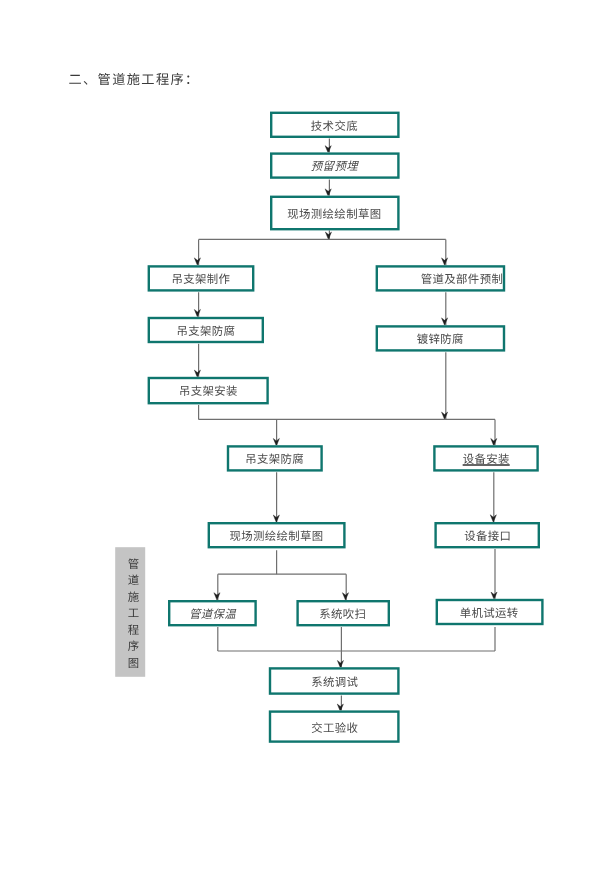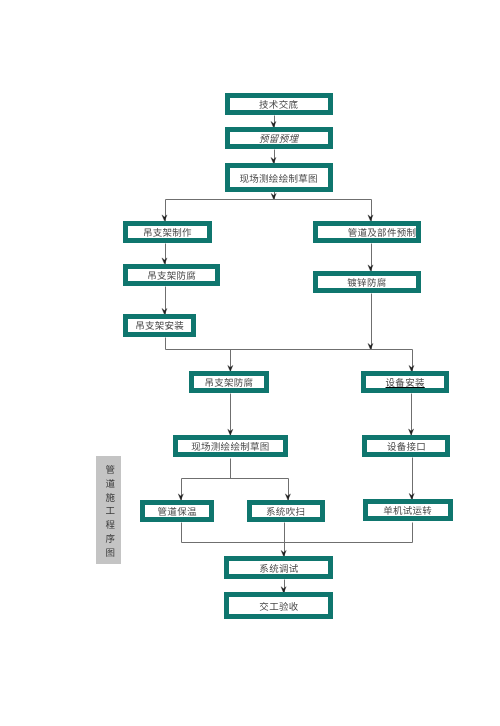--- a/index.html
+++ b/index.html
@@ -19,21 +19,21 @@
     left:57px; top:57px;
     font-size:11px;
     color:#3a3a3a;
     letter-spacing:1.15px;
     white-space:nowrap;
   }
 
   .node{
     position:absolute;
     box-sizing:border-box;
-    border:5px solid #0f766e;
+    border:2px solid #0f766e;
     background:#ffffff;
     display:flex;
     align-items:center;
     justify-content:center;
   }
   .node .node-label{
     color:#4a4a4a;
     font-size:9.5px;
     white-space:nowrap;
     letter-spacing:0.3px;
@@ -61,20 +61,21 @@
 
   svg#wires{position:absolute;left:0;top:0;width:500px;height:726px;pointer-events:none;}
   svg#wires path{stroke:#6f6f6f;stroke-width:1;fill:none;}
   svg#wires polygon{fill:#1f1f1f;stroke:#1f1f1f;stroke-width:0.35;}
 </style>
 </head>
 <body>
 
 <div id="page">
 
+  <div class="heading">二、管道施工程序：</div>
 
   <div class="vlabel" style="left:96px;top:456px;width:25px;height:108px;">
     <span class="vlabel-text">管道施工程序图</span>
   </div>
 
   <svg id="wires" viewBox="0 0 500 726">
       <g>
         <path d="M 274.5 115.5 L 274.5 127.5"></path>
         <polygon points="273.5,127.6 270.95,121.4 273.5,123.4 276.05,121.4"></polygon>
       </g>
@@ -181,42 +182,42 @@
       </div>
       <div class="node" style="left: 224.5px; top: 163px; width: 108px; height: 29px;">
         <span class="node-label">现场测绘绘制草图</span>
       </div>
       <div class="node" style="left: 123px; top: 220.5px; width: 88.5px; height: 22.5px;">
         <span class="node-label">吊支架制作</span>
       </div>
       <div class="node" style="left: 123px; top: 263.5px; width: 97px; height: 22.5px;">
         <span class="node-label">吊支架防腐</span>
       </div>
-      <div class="node" style="left: 123px; top: 314px; width: 73px; height: 22.5px;">
+      <div class="node" style="left: 123px; top: 314px; width: 101px; height: 22.5px;">
         <span class="node-label">吊支架安装</span>
       </div>
       <div class="node" style="left: 312.5px; top: 220.5px; width: 108.5px; height: 22px; justify-content: flex-end;">
         <span class="node-label">管道及部件预制</span>
       </div>
       <div class="node" style="left: 312.5px; top: 270.5px; width: 108.5px; height: 22.5px;">
         <span class="node-label">镀锌防腐</span>
       </div>
       <div class="node" style="left: 189px; top: 371px; width: 79.5px; height: 22px;">
         <span class="node-label">吊支架防腐</span>
       </div>
       <div class="node" style="left: 361px; top: 371.2px; width: 88px; height: 22.3px; text-decoration: underline;">
         <span class="node-label">设备安装</span>
       </div>
       <div class="node" style="left: 172.5px; top: 434.8px; width: 115.5px; height: 22.7px;">
         <span class="node-label">现场测绘绘制草图</span>
       </div>
       <div class="node" style="left: 362.4px; top: 434.6px; width: 88px; height: 22px;">
         <span class="node-label">设备接口</span>
       </div>
-      <div class="node" style="left: 140px; top: 499.5px; width: 74px; height: 22.5px;">
+      <div class="node" style="left: 140px; top: 499.5px; width: 74px; height: 22.5px; font-style: italic;">
         <span class="node-label">管道保温</span>
       </div>
       <div class="node" style="left: 246.5px; top: 499.5px; width: 78px; height: 22px;">
         <span class="node-label">系统吹扫</span>
       </div>
       <div class="node" style="left: 362.5px; top: 499.2px; width: 90px; height: 22.2px;">
         <span class="node-label">单机试运转</span>
       </div>
       <div class="node" style="left: 224.3px; top: 556.4px; width: 109px; height: 22.7px;">
         <span class="node-label">系统调试</span>

